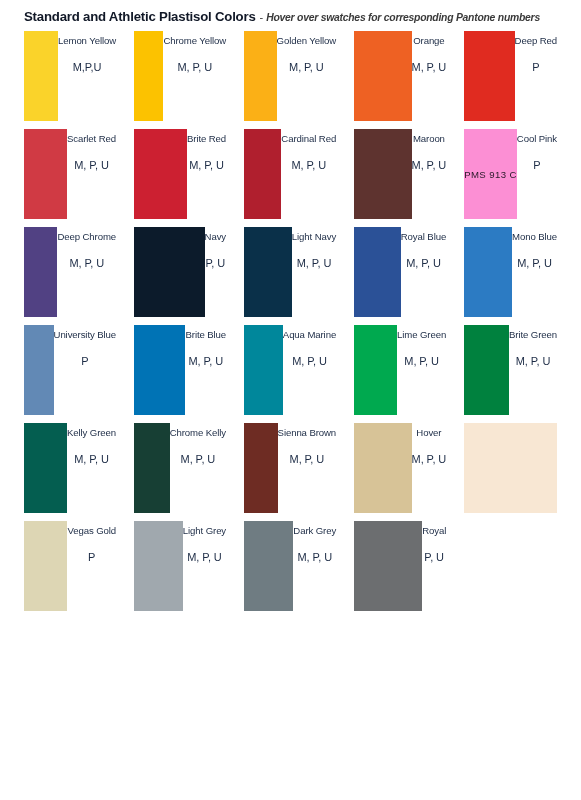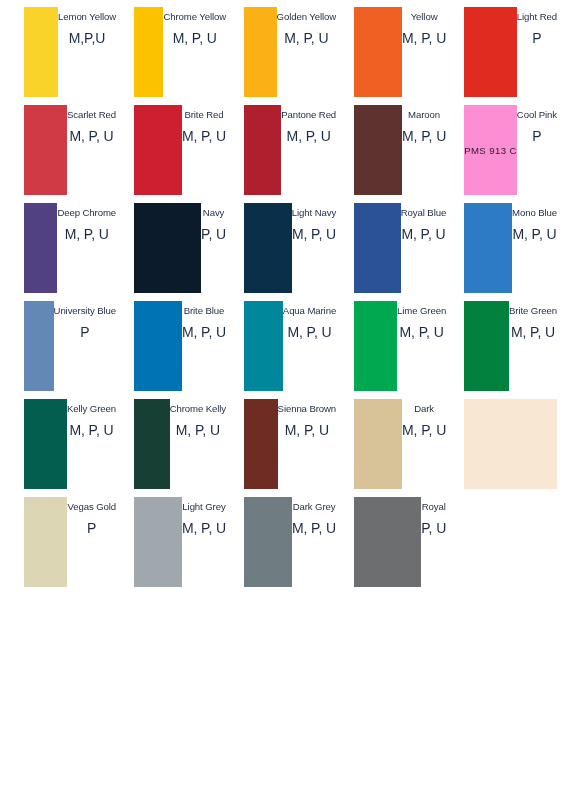--- a/index.html
+++ b/index.html
@@ -92,33 +92,38 @@
   .cap-name {
     display: block;
     font-size: 9.6px;
     font-weight: normal;
     color: #1c2b45;
     letter-spacing: -0.1px;
     white-space: nowrap;
   }
   .cap-codes {
     display: block;
-    font-size: 14px;
+    font-size: 11px;
     font-weight: normal;
     color: #1c2b45;
     letter-spacing: -0.1px;
-    margin-top: 7px;
+    margin-top: 13px;
     white-space: nowrap;
   }
 </style>
 </head>
 <body>
 
 <div class="page">
 
+  <div class="header">
+    <span class="header-title">Standard and Athletic Plastisol Colors</span>
+    <span class="header-sep">-</span>
+    <span class="header-sub">Hover over swatches for corresponding Pantone numbers</span>
+  </div>
 
   <div class="grid">
       <div class="cell">
         <div class="swatch" style="background-color: rgb(250, 211, 42);"></div>
         <div class="caption">
           <span class="cap-name">Lemon Yellow</span>
           <span class="cap-codes">M,P,U</span>
         </div>
       </div>
       <div class="cell">
@@ -131,49 +136,49 @@
       <div class="cell">
         <div class="swatch" style="background-color: rgb(251, 176, 22);"></div>
         <div class="caption">
           <span class="cap-name">Golden Yellow</span>
           <span class="cap-codes">M, P, U</span>
         </div>
       </div>
       <div class="cell">
         <div class="swatch" style="background-color: rgb(238, 97, 35);"></div>
         <div class="caption">
-          <span class="cap-name">Yellow</span>
+          <span class="cap-name">Orange</span>
           <span class="cap-codes">M, P, U</span>
         </div>
       </div>
       <div class="cell">
         <div class="swatch" style="background-color: rgb(224, 43, 32);"></div>
         <div class="caption">
-          <span class="cap-name">Light Red</span>
+          <span class="cap-name">Deep Red</span>
           <span class="cap-codes">P</span>
         </div>
       </div>
       <div class="cell">
         <div class="swatch" style="background-color: rgb(208, 58, 68);"></div>
         <div class="caption">
           <span class="cap-name">Scarlet Red</span>
           <span class="cap-codes">M, P, U</span>
         </div>
       </div>
       <div class="cell">
         <div class="swatch" style="background-color: rgb(204, 32, 49);"></div>
         <div class="caption">
           <span class="cap-name">Brite Red</span>
           <span class="cap-codes">M, P, U</span>
         </div>
       </div>
       <div class="cell">
         <div class="swatch" style="background-color: rgb(176, 31, 46);"></div>
         <div class="caption">
-          <span class="cap-name">Pantone Red</span>
+          <span class="cap-name">Cardinal Red</span>
           <span class="cap-codes">M, P, U</span>
         </div>
       </div>
       <div class="cell">
         <div class="swatch" style="background-color: rgb(94, 51, 47);"></div>
         <div class="caption">
           <span class="cap-name">Maroon</span>
           <span class="cap-codes">M, P, U</span>
         </div>
       </div>
@@ -273,21 +278,21 @@
       <div class="cell">
         <div class="swatch" style="background-color: rgb(110, 44, 35);"></div>
         <div class="caption">
           <span class="cap-name">Sienna Brown</span>
           <span class="cap-codes">M, P, U</span>
         </div>
       </div>
       <div class="cell">
         <div class="swatch" style="background-color: rgb(215, 195, 151);"></div>
         <div class="caption">
-          <span class="cap-name">Dark</span>
+          <span class="cap-name">Hover</span>
           <span class="cap-codes">M, P, U</span>
         </div>
       </div>
       <div class="cell">
         <div class="swatch" style="background-color: rgb(248, 231, 211);"></div>
       </div>
       <div class="cell">
         <div class="swatch" style="background-color: rgb(221, 214, 180);"></div>
         <div class="caption">
           <span class="cap-name">Vegas Gold</span>

